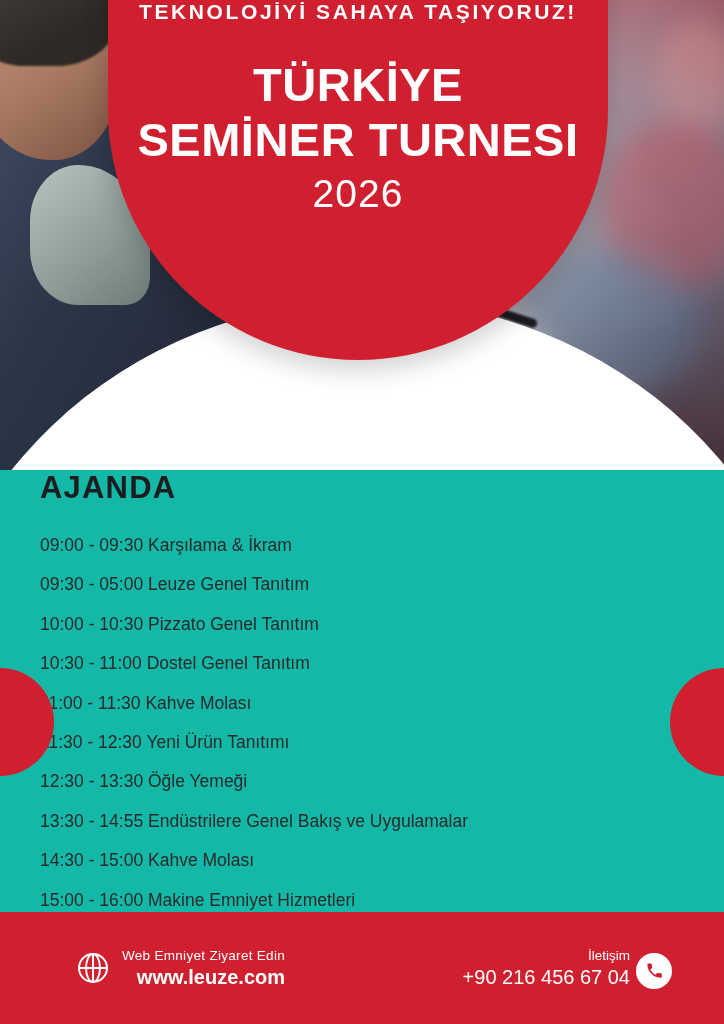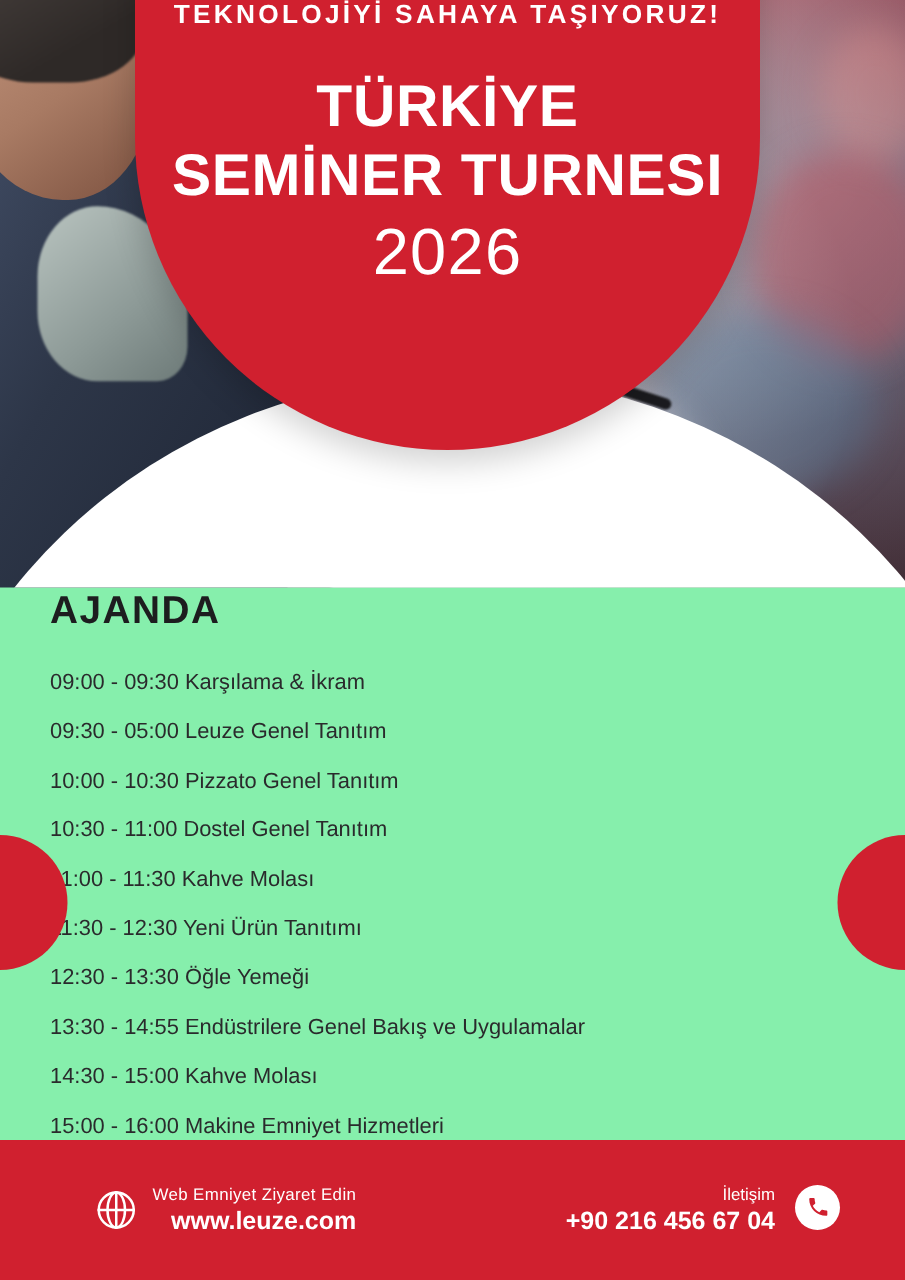--- a/index.html
+++ b/index.html
@@ -9,21 +9,21 @@
     height: 1024px;
     overflow: hidden;
     font-family: "Liberation Sans", sans-serif;
     background: #ffffff;
   }
 
   .poster {
     position: relative;
     width: 724px;
     height: 1024px;
-    background: #86efac;
+    background: #14b8a6;
     overflow: hidden;
   }
 
   
   .hero {
     position: absolute;
     top: 0; left: 0;
     width: 724px;
     height: 470px;
     overflow: hidden;
@@ -140,21 +140,21 @@
     margin-bottom: 34px;
     white-space: nowrap;
   }
   .title-l1, .title-l2 {
     font-size: 47px;
     font-weight: bold;
     letter-spacing: 0.5px;
     line-height: 1.17;
   }
   .title-year {
-    font-size: 52px;
+    font-size: 39px;
     font-weight: normal;
     letter-spacing: 1px;
     margin-top: 4px;
   }
 
   
   .white-wave {
     position: absolute;
     left: -80px; top: 300px;
     width: 900px; height: 430px;
@@ -241,26 +241,26 @@
     border: 2px solid #ffffff;
     border-radius: 50%;
   }
   .footer-web-label { font-size: 13.5px; letter-spacing: 0.3px; }
   .footer-web-url { font-size: 20px; font-weight: bold; margin-top: 3px; text-align: right; }
 
   .footer-right {
     margin-left: auto;
     margin-right: 52px;
     display: flex;
-    align-items: flex-start;
-    gap: 16px;
+    align-items: flex-end;
+    gap: 6px;
   }
   .contact-text { text-align: right; }
   .contact-label { font-size: 13.5px; }
-  .contact-phone { font-size: 20px; font-weight: bold; margin-top: 3px; }
+  .contact-phone { font-size: 20px; font-weight: normal; margin-top: 3px; }
   .phone-badge {
     width: 36px; height: 36px;
     border-radius: 50%;
     background: #ffffff;
     display: flex;
     align-items: center;
     justify-content: center;
   }
   .phone-badge svg { width: 19px; height: 19px; fill: #d0202f; }
 </style>

